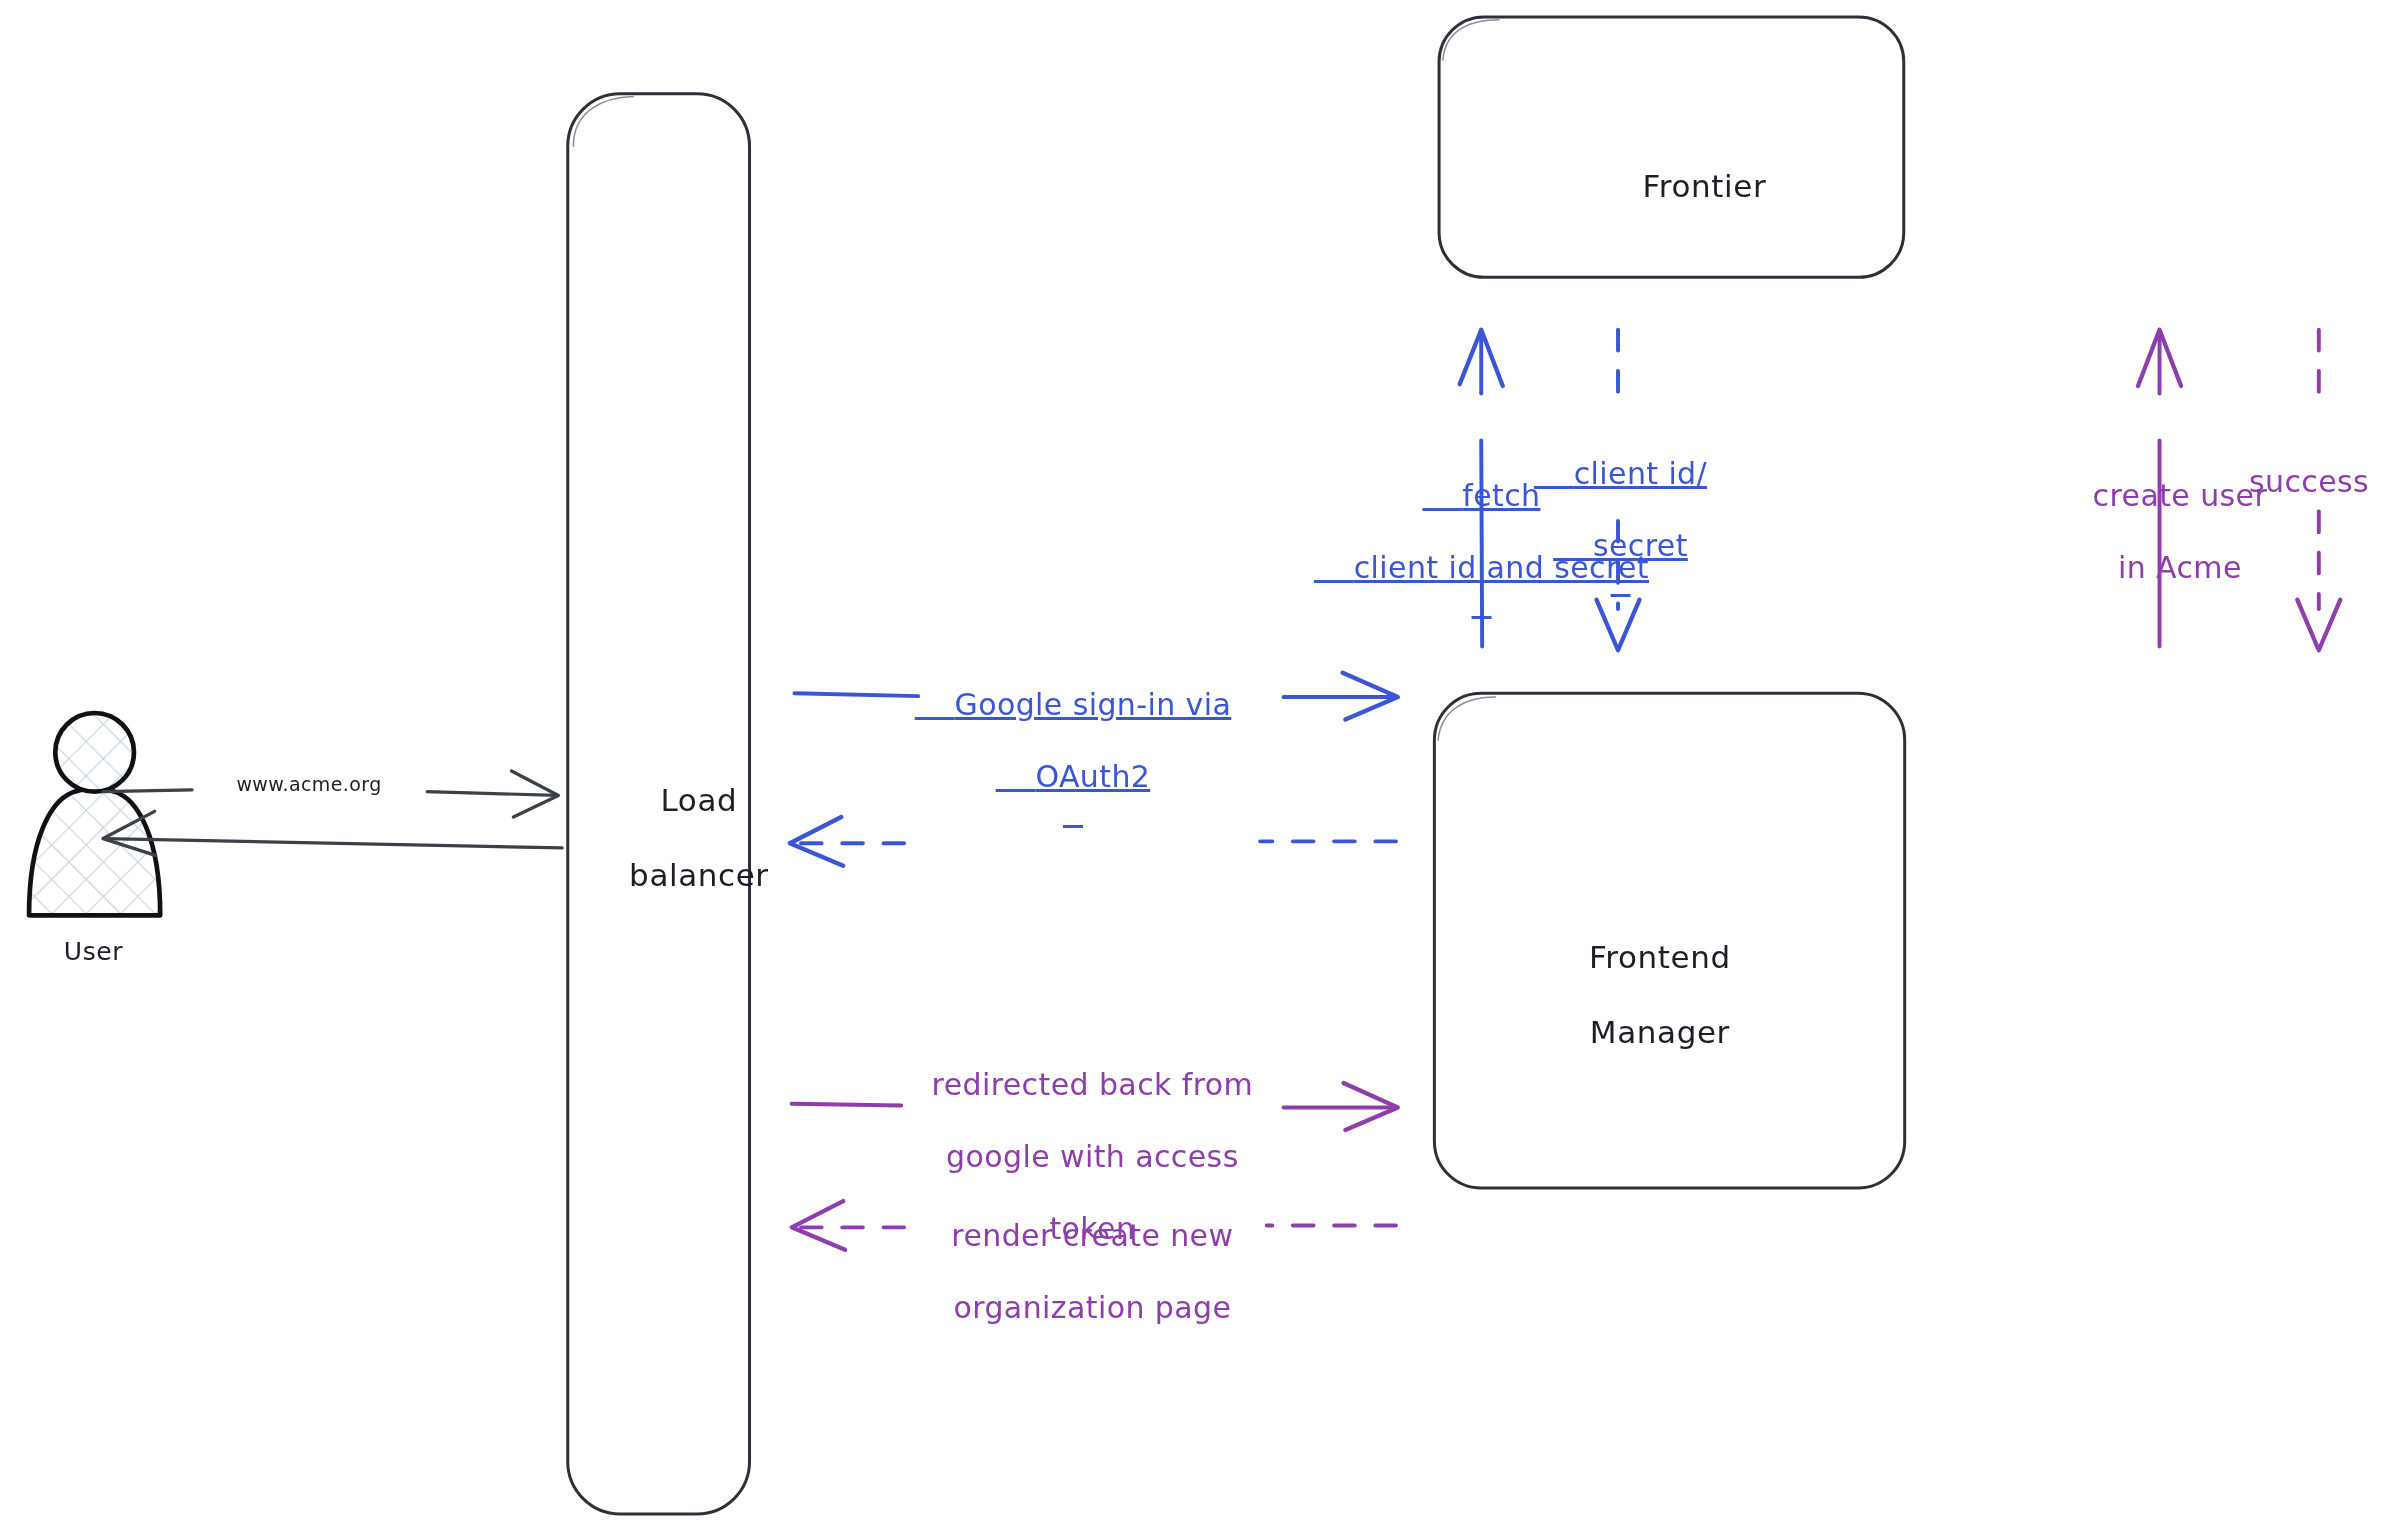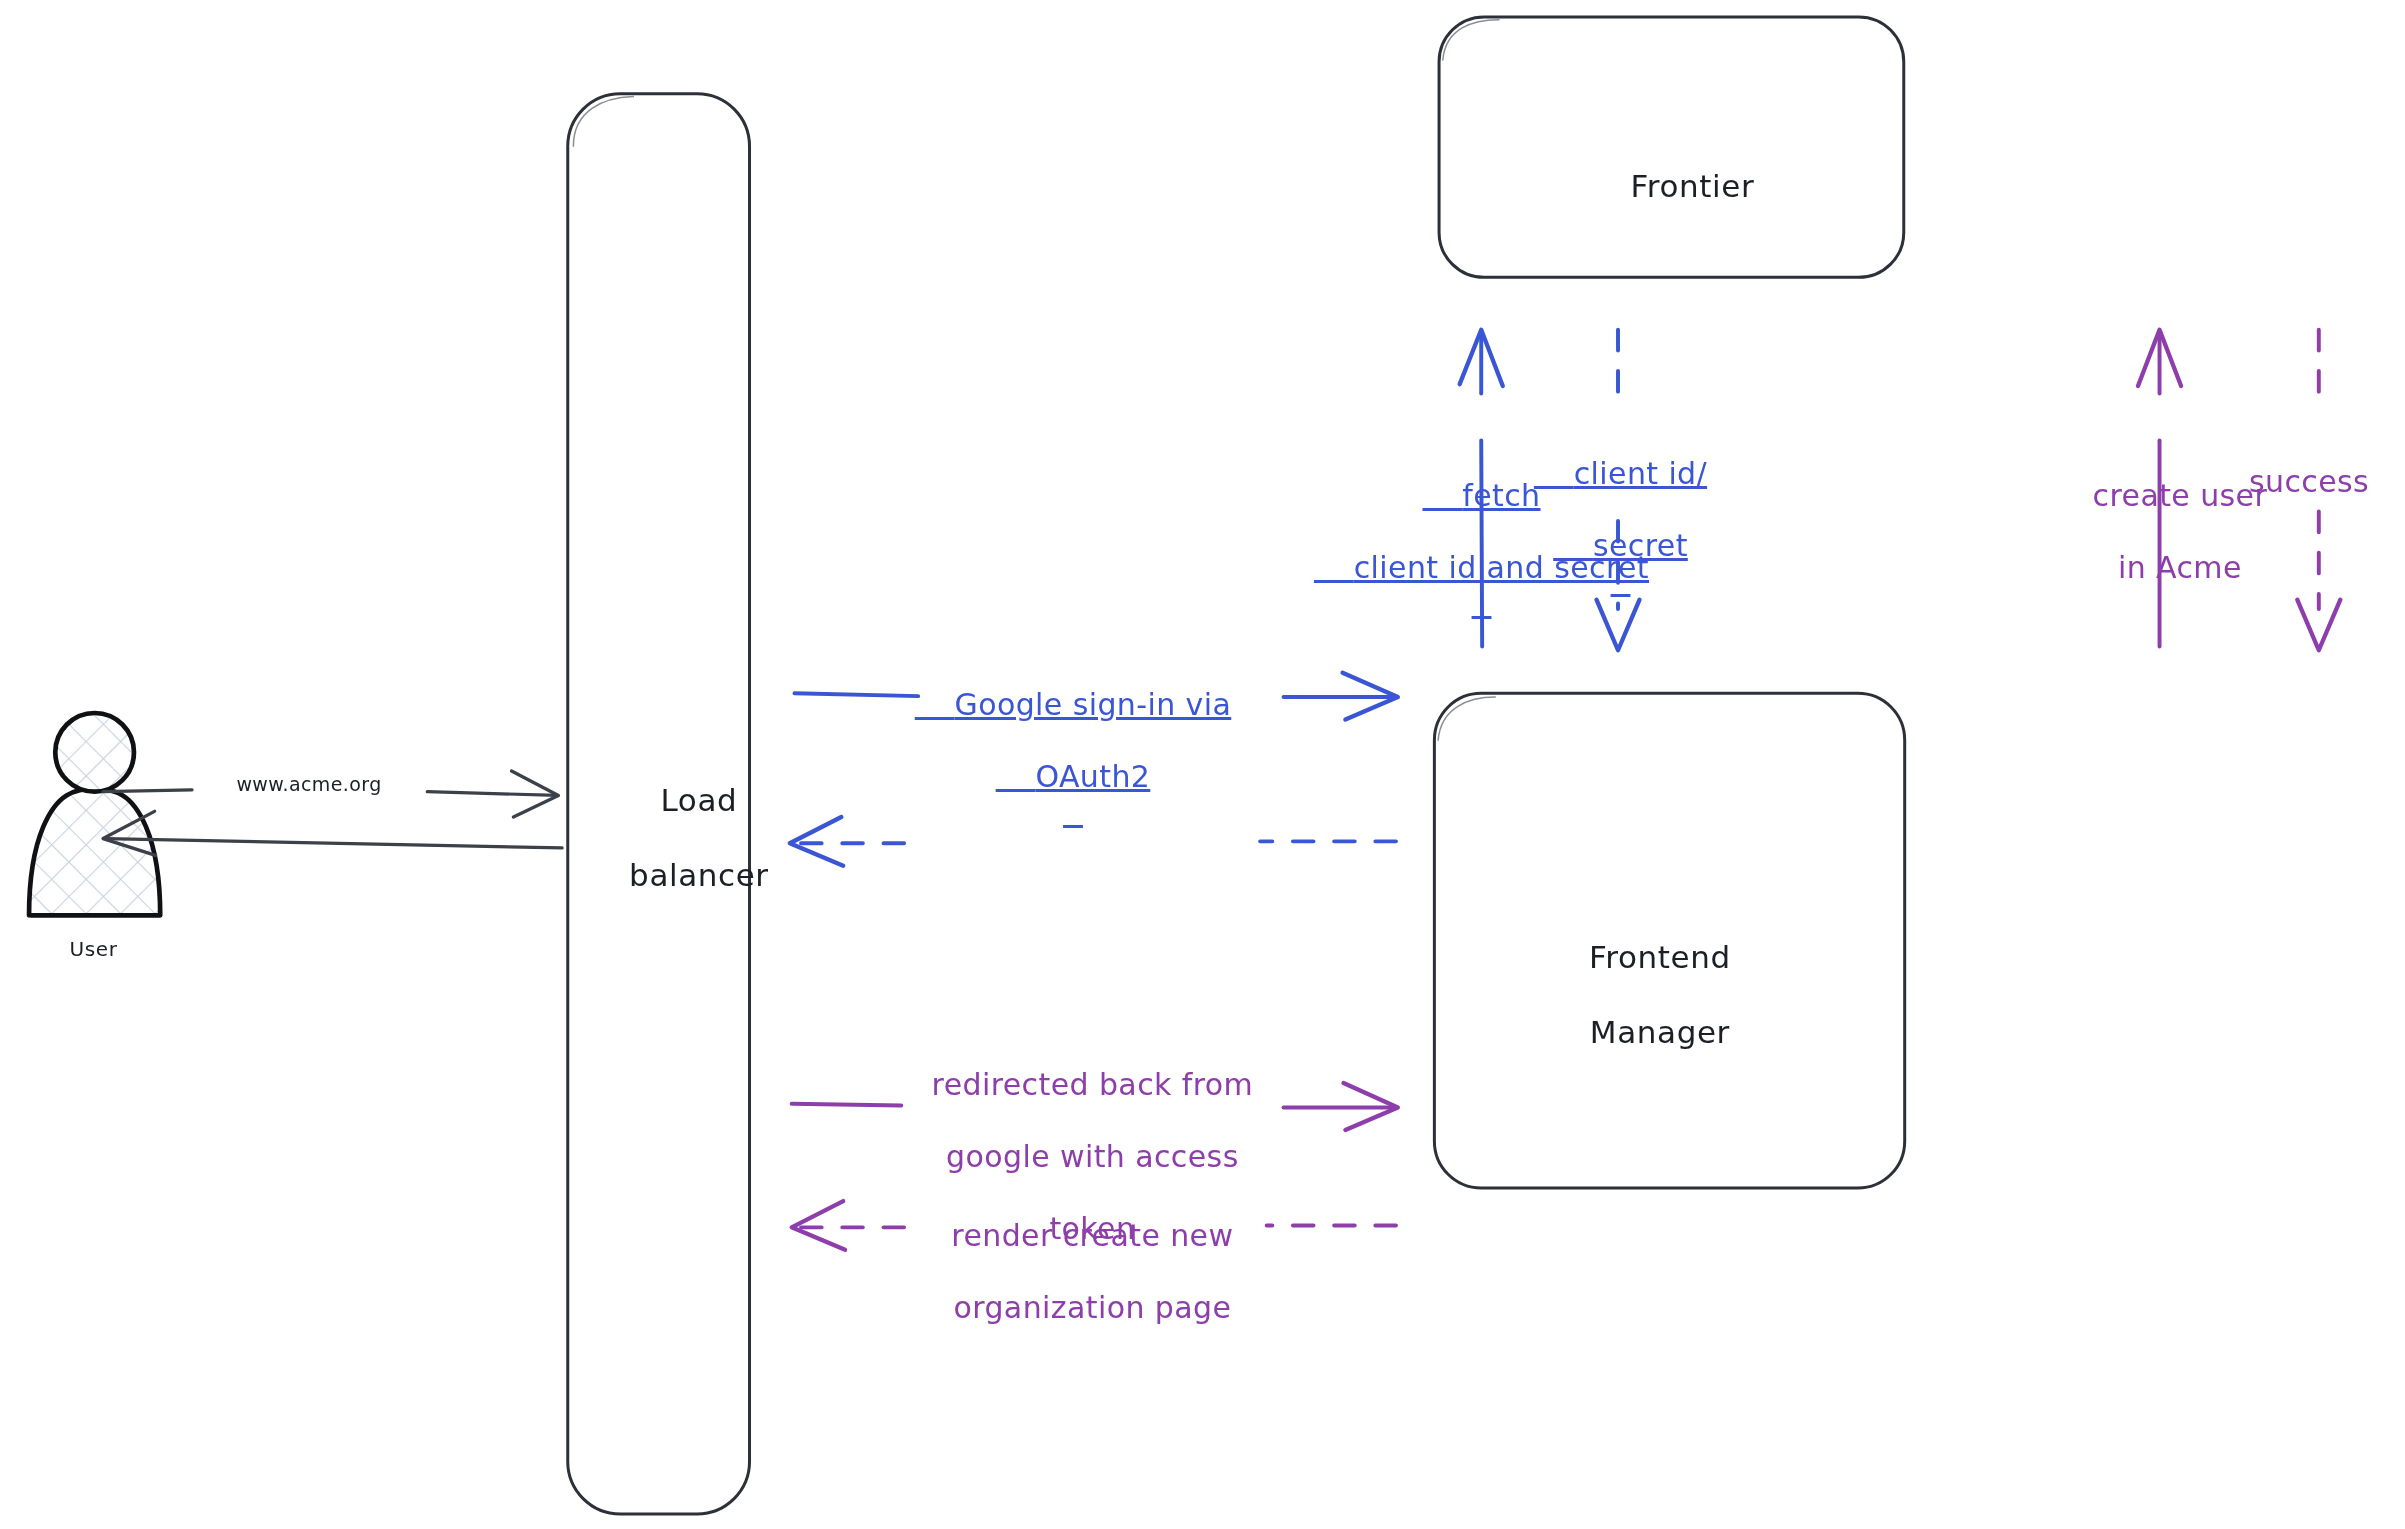--- a/index.html
+++ b/index.html
@@ -118,21 +118,21 @@
     white-space: pre;
     pointer-events: none;
   }
   .node-label {
     color: #1c1f26;
     font-size: 31px;
     letter-spacing: 0.6px;
   }
   .actor-label {
     color: #1c1f26;
-    font-size: 20px;
+    font-size: 25px;
     letter-spacing: 0.6px;
   }
   .edge-label-dark {
     color: #1c1f26;
     font-size: 19px;
     letter-spacing: 0.4px;
   }
   .edge-label-blue {
     color: #3a56d4;
     font-size: 30px;
@@ -251,21 +251,21 @@
     </g>
   </svg>
 
   <div class="lbl actor-label" style="left: 0px; top: 937px; width: 187px;">User</div>
 
   <div class="lbl node-label" style="left: 568px; top: 745px; width: 220px;">
     <span>Load</span><br>
     <span>balancer</span>
   </div>
 
-  <div class="lbl node-label" style="left: 1439px; top: 131px; width: 465px;">
+  <div class="lbl node-label" style="left: 1439px; top: 131px; width: 465px; padding-left: 12px;">
     <span>Frontier</span>
   </div>
 
   <div class="lbl node-label" style="left: 1434px; top: 902px; width: 410px;">
     <span>Frontend</span><br>
     <span>Manager</span>
   </div>
 
   <div class="lbl edge-label-dark" style="left: 178px; top: 773px; width: 262px;">www.acme.org</div>
 

